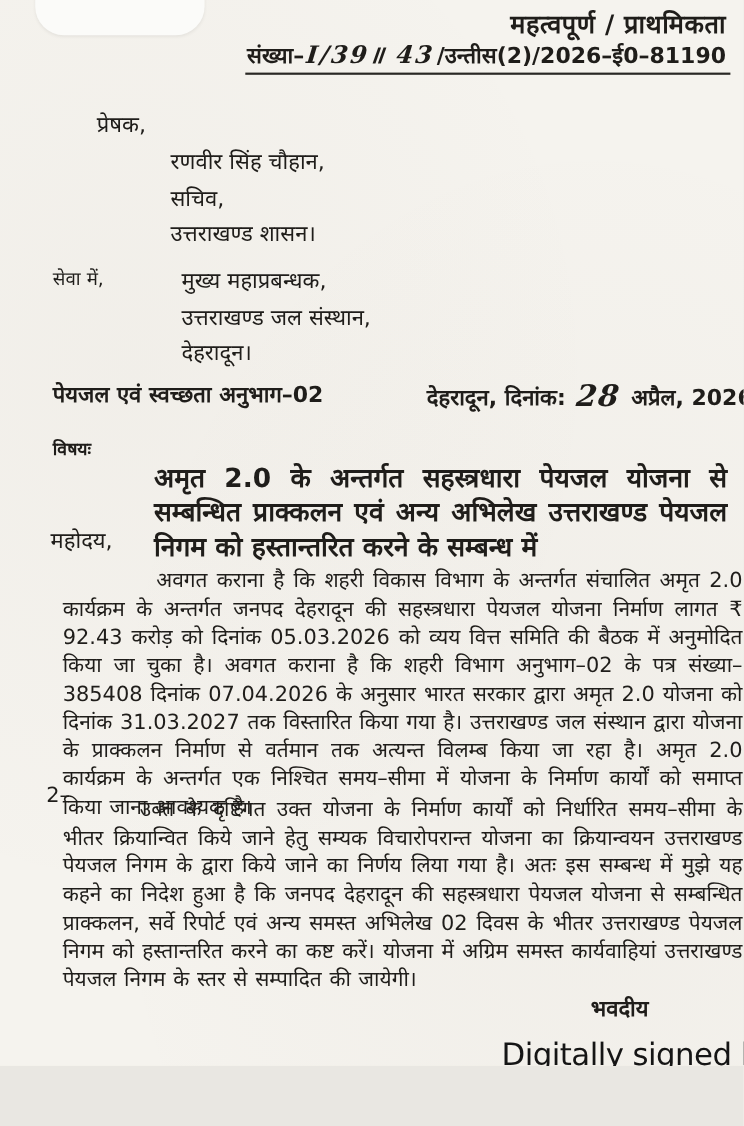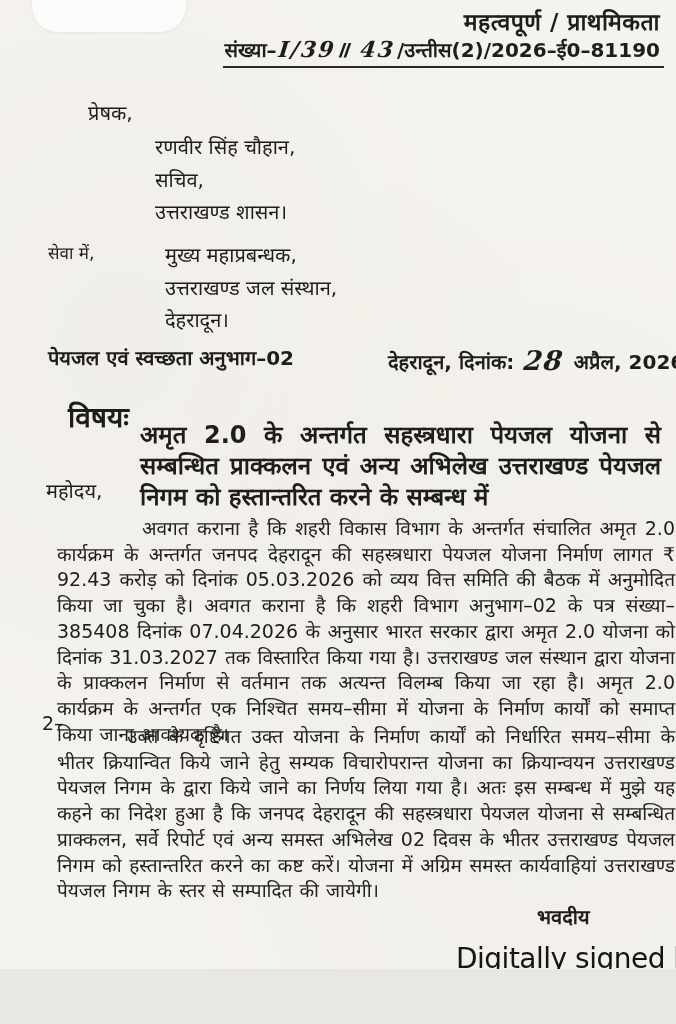--- a/index.html
+++ b/index.html
@@ -40,21 +40,21 @@
   .ref-line .hand{font-size:22px;letter-spacing:2px;padding:0 2px;}
   .from-label{position:absolute;left:48px;top:99px;font-size:20px;margin-left:40px;}
   .addr{position:absolute;left:155px;font-size:20px;line-height:32.5px;}
   .from-block{top:131px;}
   .to-label{position:absolute;left:48px;top:216px;font-size:17px;margin-top:25px;}
   .to-block{top:239px;margin-left:10px;}
   .meta-row{position:absolute;left:0;top:344px;width:676px;font-size:20px;font-weight:bold;}
   .meta-section{position:absolute;left:48px;top:0;white-space:nowrap;}
   .meta-date{position:absolute;left:388px;top:0;white-space:nowrap;}
   .meta-date .hand{font-size:27px;letter-spacing:1px;position:relative;top:1px;padding:0 3px;}
-  .subject-label{position:absolute;left:48px;top:397px;font-size:28px;font-weight:bold;margin-left:20px;}
+  .subject-label{position:absolute;left:48px;top:397px;font-size:16px;font-weight:bold;}
   .subject-text{
     position:absolute;left:140px;top:420px;width:521px;
     font-size:24px;font-weight:bold;line-height:31px;text-align:justify;
   }
   .salutation{position:absolute;left:46px;top:477px;font-size:20px;}
   .para{
     position:absolute;left:45px;width:618px;margin:12px;
     font-size:19px;line-height:25.7px;text-align:justify;
     word-spacing:1px;
   }

